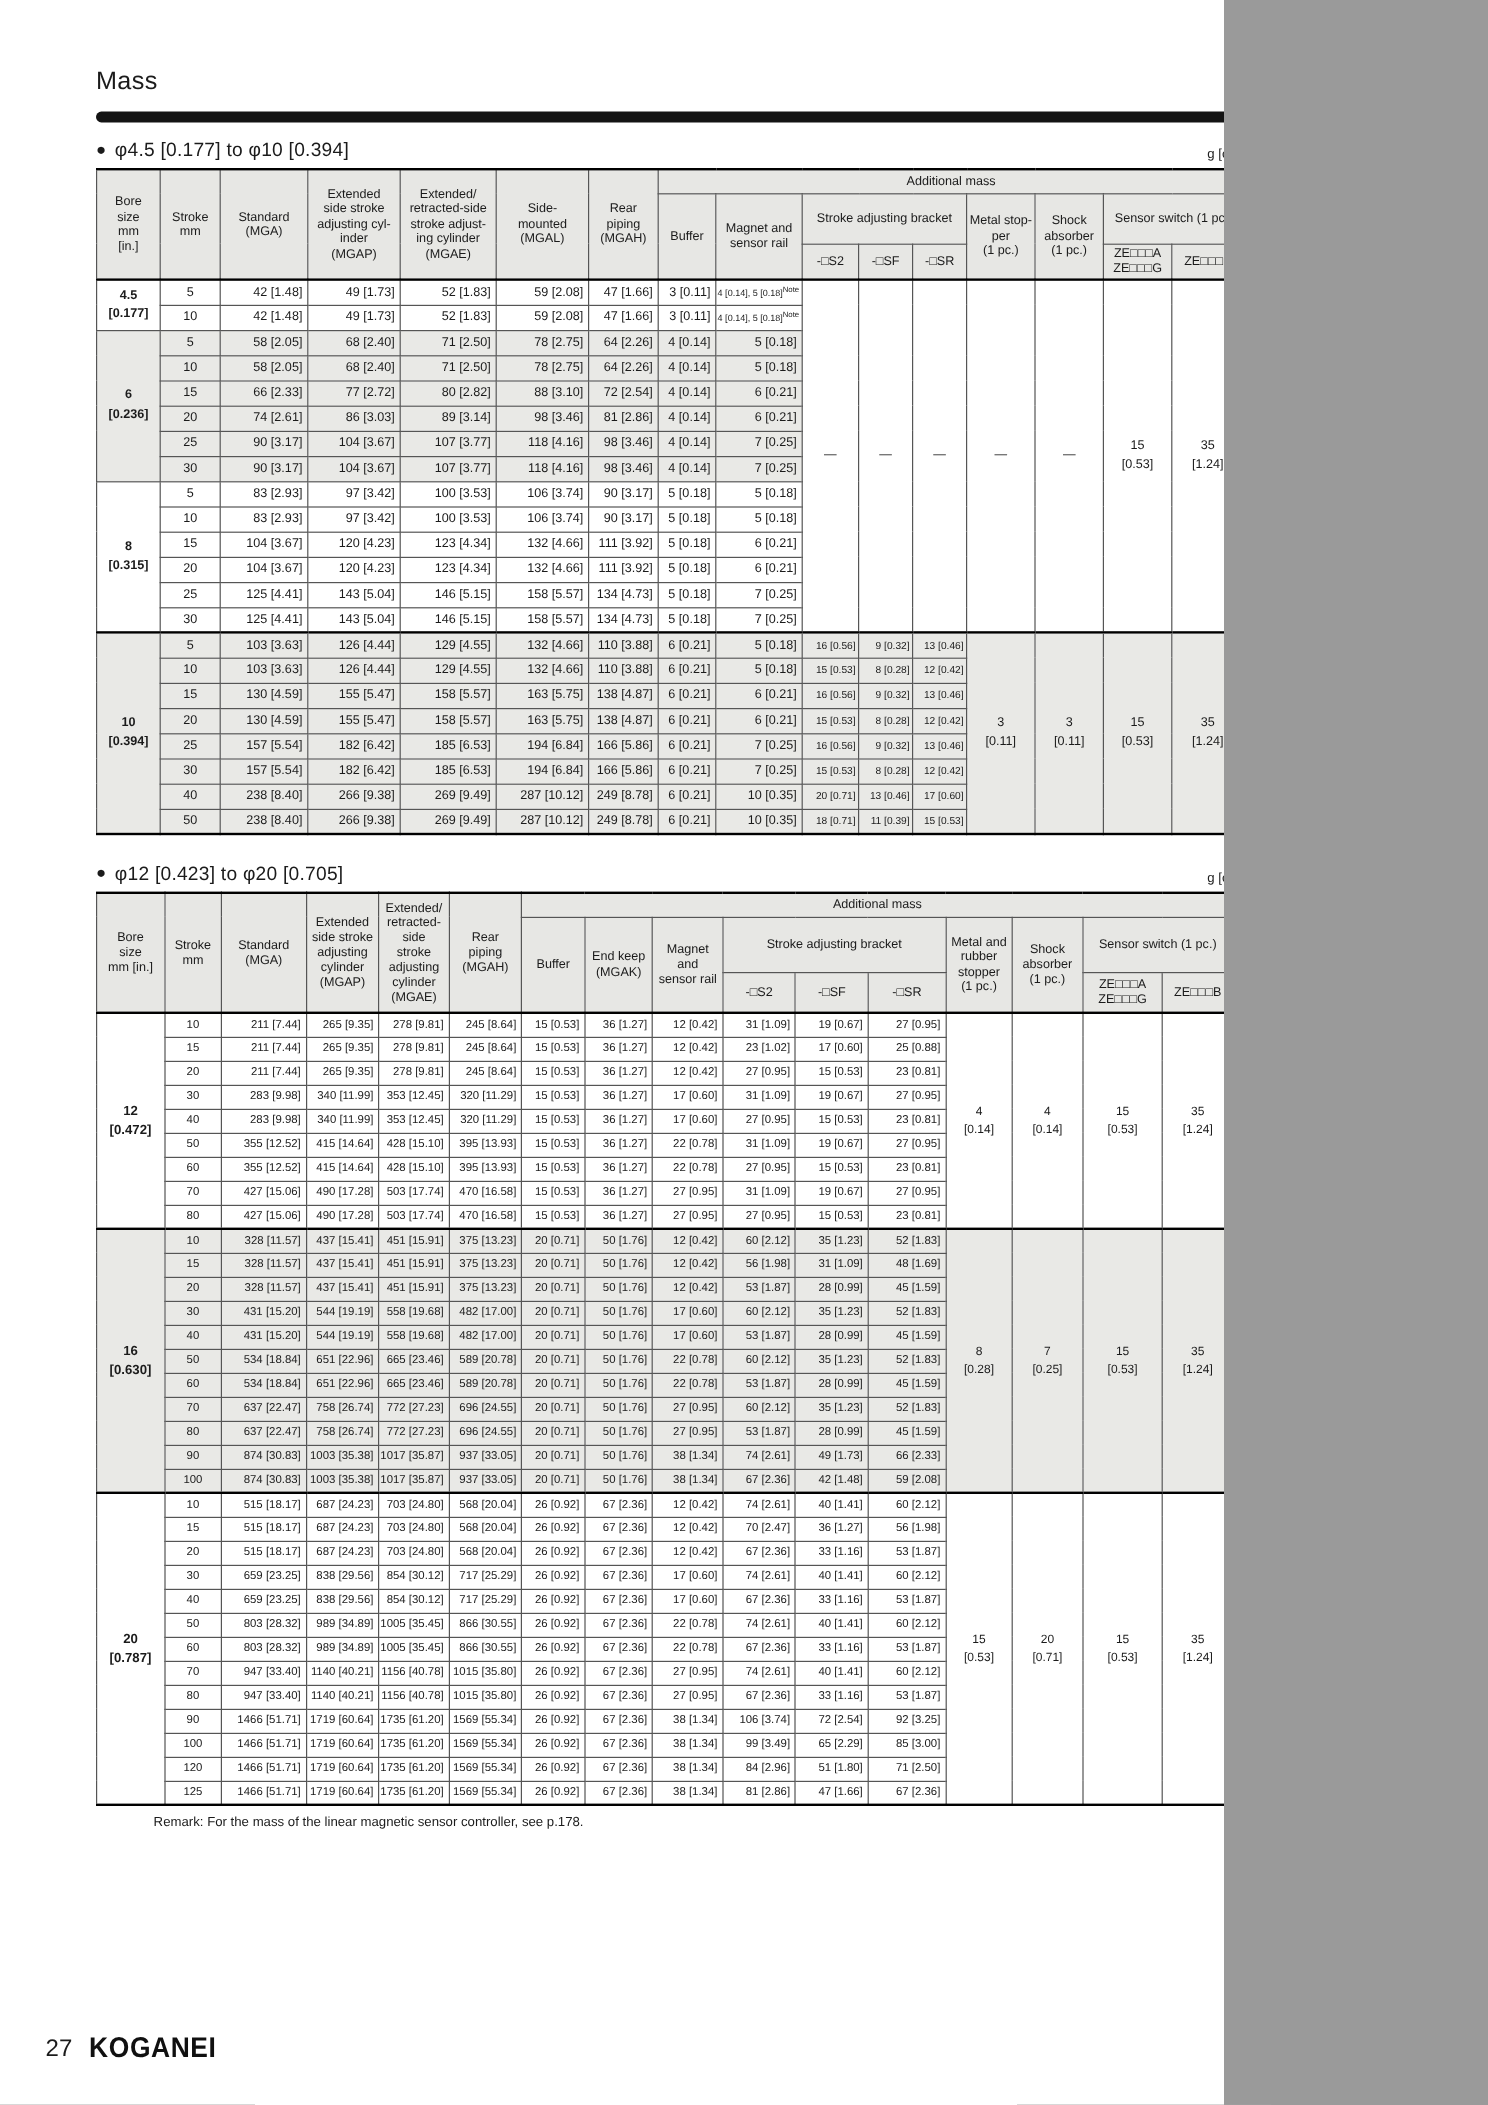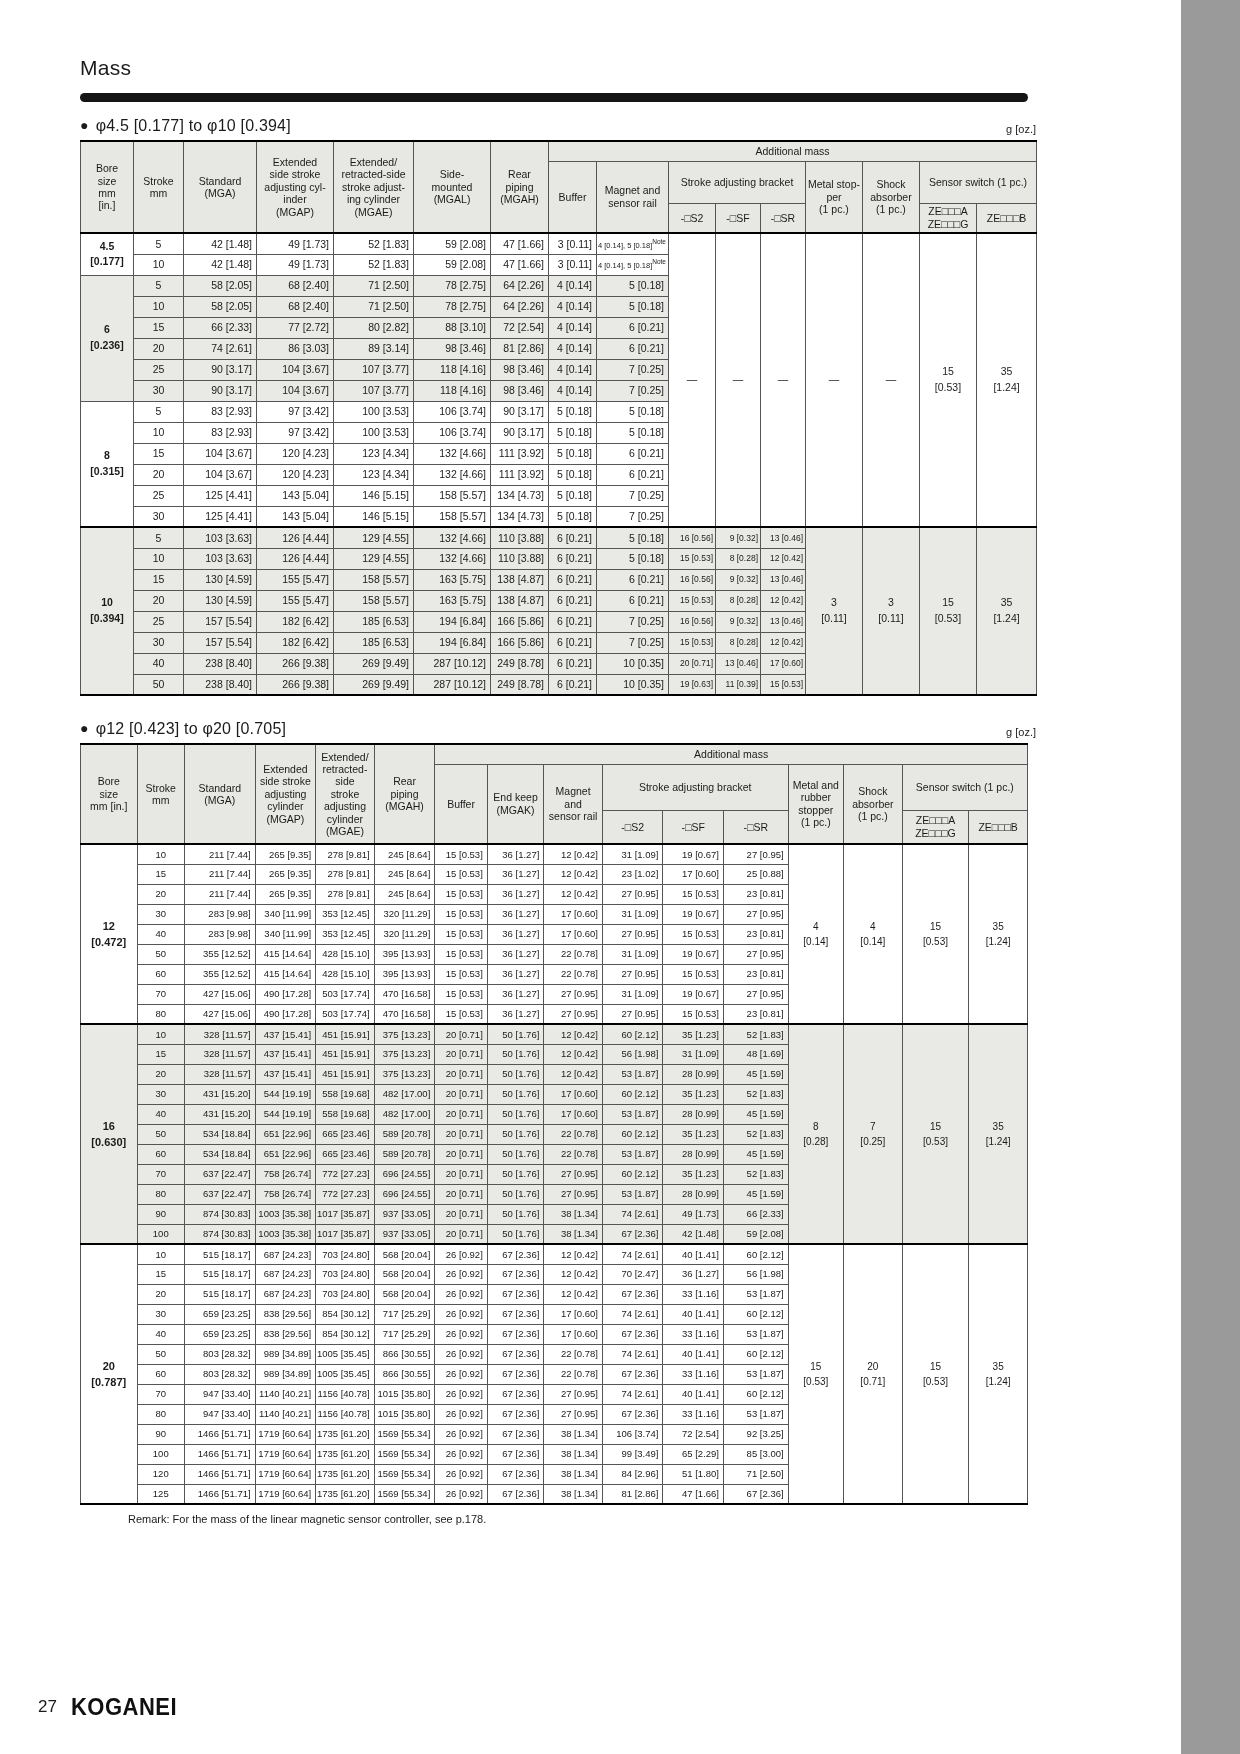--- a/index.html
+++ b/index.html
@@ -1,17 +1,17 @@
 <!DOCTYPE html>
 <html><head>
 <meta charset="utf-8">
 <style>
   * { margin:0; padding:0; box-sizing:border-box; }
   html,body { background:#9a9a9a; }
-  .page { width:1181px; height:1754px; background:#ffffff; position:relative;
+  .page { width:1020px; height:1754px; background:#ffffff; position:relative;
           font-family:"Liberation Sans", sans-serif; color:#1b1b1b; overflow:hidden; }
   .content { padding:56px 0 0 80px; width:1130px; }
 
   h1.title { font-size:21px; font-weight:400; letter-spacing:0.3px; margin-bottom:13px; }
   .bar { width:948px; height:9px; background:#141414; border-radius:5px; margin-bottom:15px; }
 
   .secline { width:956px; display:flex; justify-content:space-between; align-items:flex-end; margin-bottom:5px; }
   .sectitle { font-size:16px; letter-spacing:0.2px; }
   .bullet { font-size:14px; margin-right:7px; position:relative; top:-1px; }
   .unit { font-size:11px; color:#222; }
@@ -44,21 +44,21 @@
   sup { font-size:6.5px; vertical-align:super; }
 
   tr.shade td { background:#e9e9e6; }
   tr.gsep td { border-top:1.6px solid #000; }
   tr.bsep td { border-top:2.2px solid #000; }
 
   .note { font-size:11px; margin-top:7px; color:#1b1b1b; }
   .remark { margin-top:8px;padding-left:48px; }
 
   .footer { position:absolute; left:38px; top:1694px; display:flex; align-items:center; gap:14px; }
-  .pagenum { font-size:17px; }
+  .pagenum { font-size:20px; }
   .logo { font-size:22px; font-weight:bold; letter-spacing:0.5px; transform:scaleY(1.08); color:#101010; }
 </style>
 </head>
 <body>
 
 <div class="page">
   <div class="content">
     <h1 class="title">Mass</h1>
     <div class="bar"></div>
 
@@ -364,21 +364,21 @@
             </tr>
             <tr class="shade">
               <td class="stroke">50</td>
               <td class="num">238 [8.40]</td>
               <td class="num">266 [9.38]</td>
               <td class="num">269 [9.49]</td>
               <td class="num">287 [10.12]</td>
               <td class="num">249 [8.78]</td>
               <td class="num">6 [0.21]</td>
               <td class="num">10 [0.35]</td>
-              <td class="num fs9">19 [0.63]</td>
+              <td class="num fs9">18 [0.71]</td>
               <td class="num fs9">11 [0.39]</td>
               <td class="num fs9">15 [0.53]</td>
             </tr>
           </tbody>
         </table>
       </div>
 
     <div class="secline secline2">
       <div class="sectitle">
         <span class="bullet">●</span><span>φ12 [0.423] to φ20 [0.705]</span>

